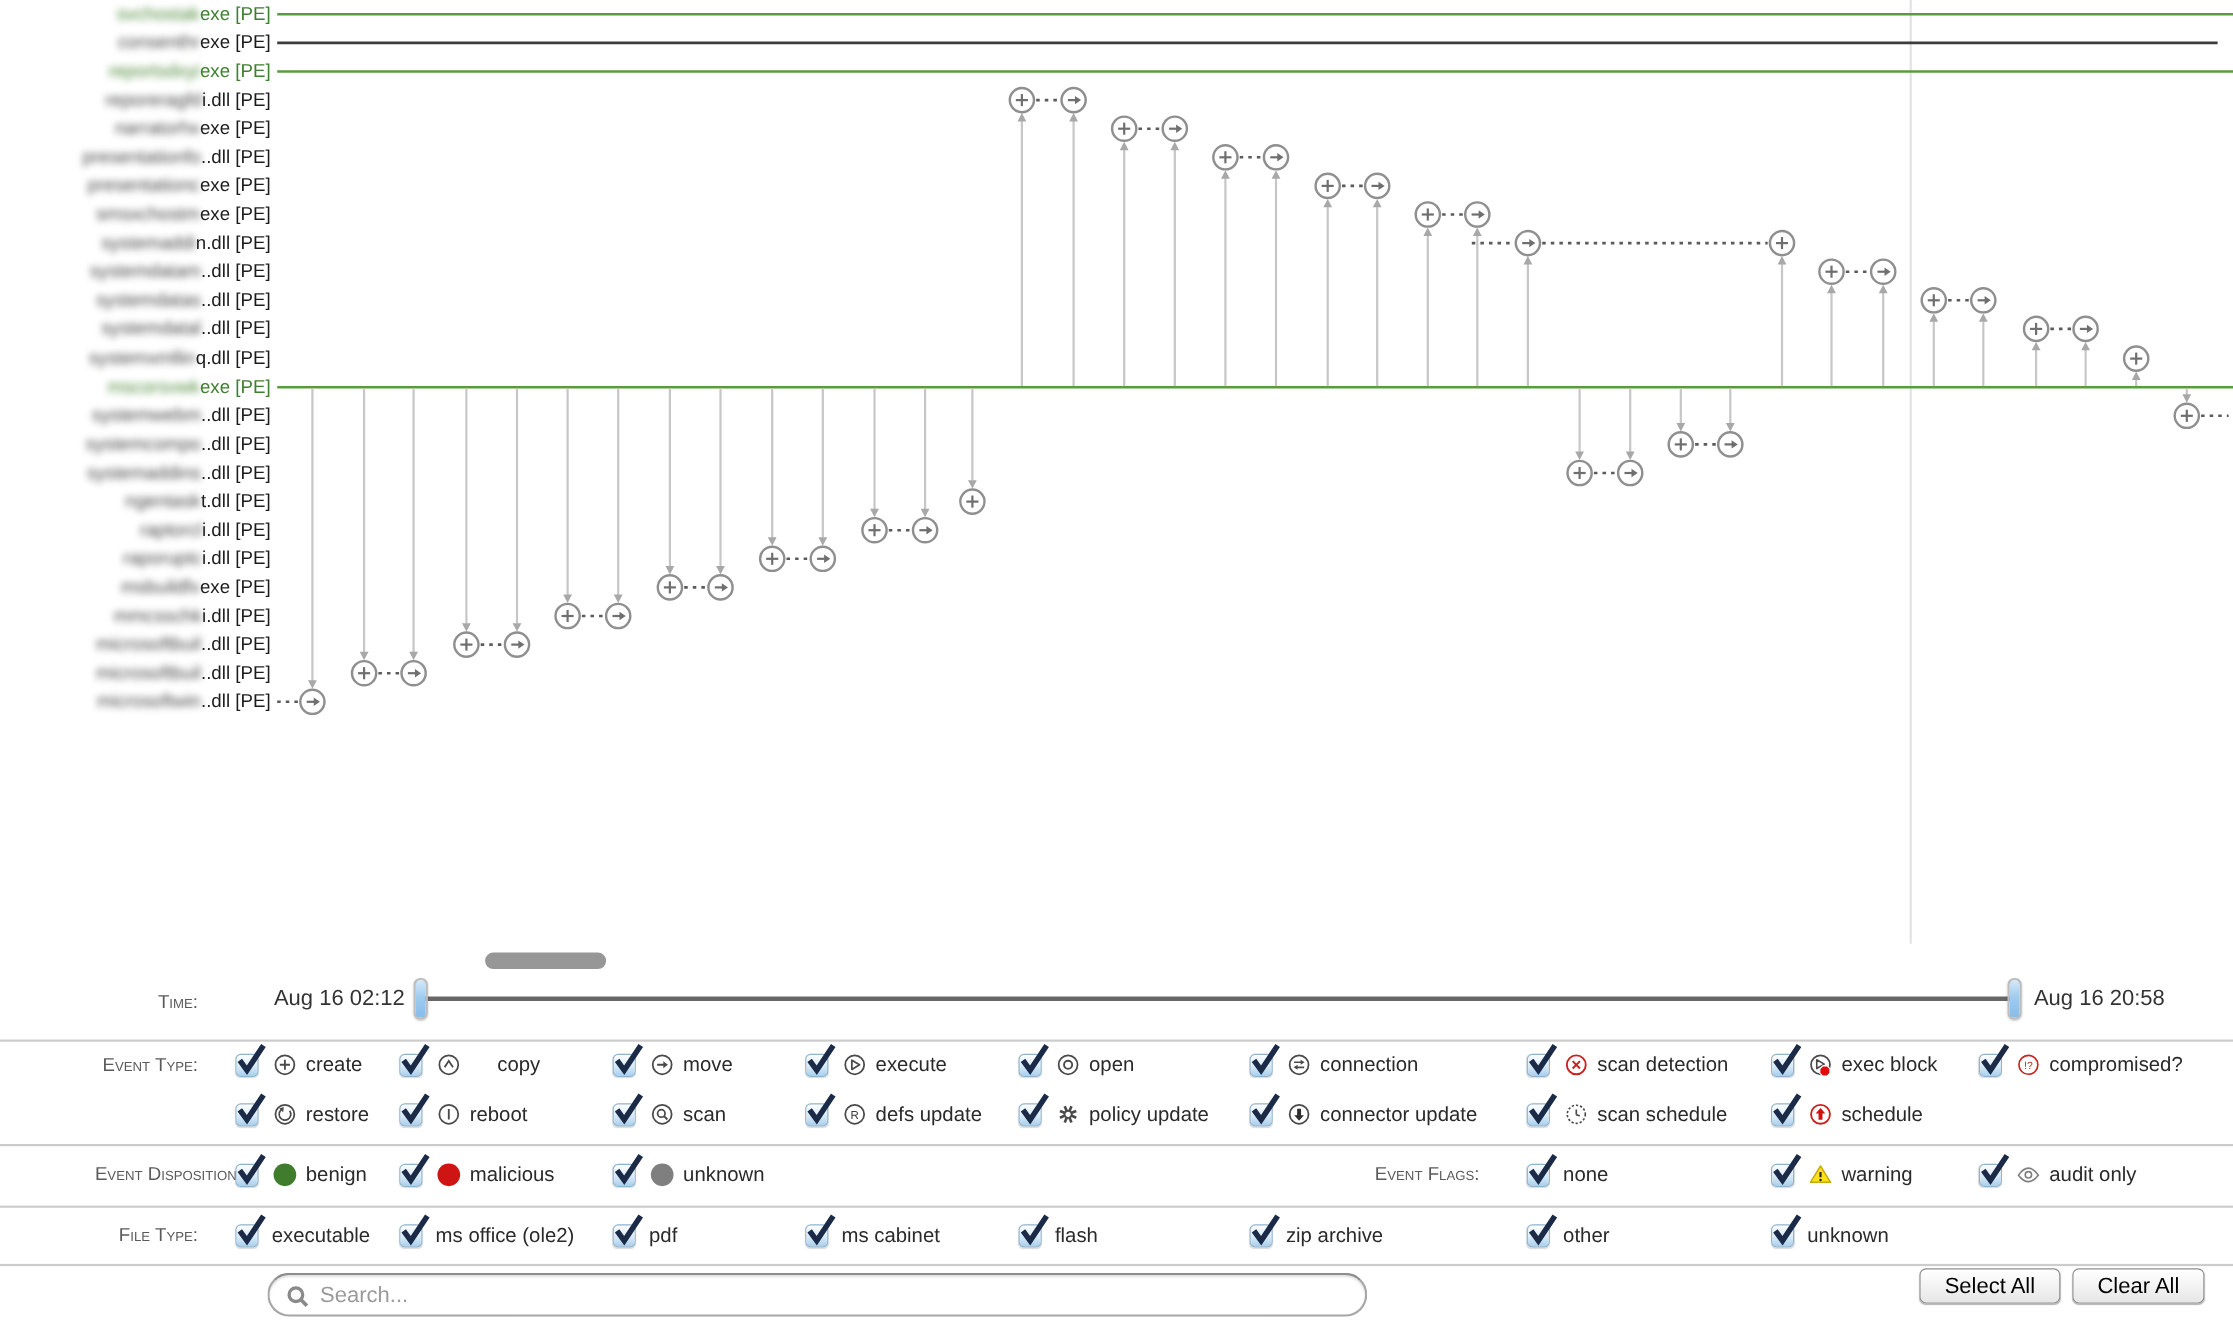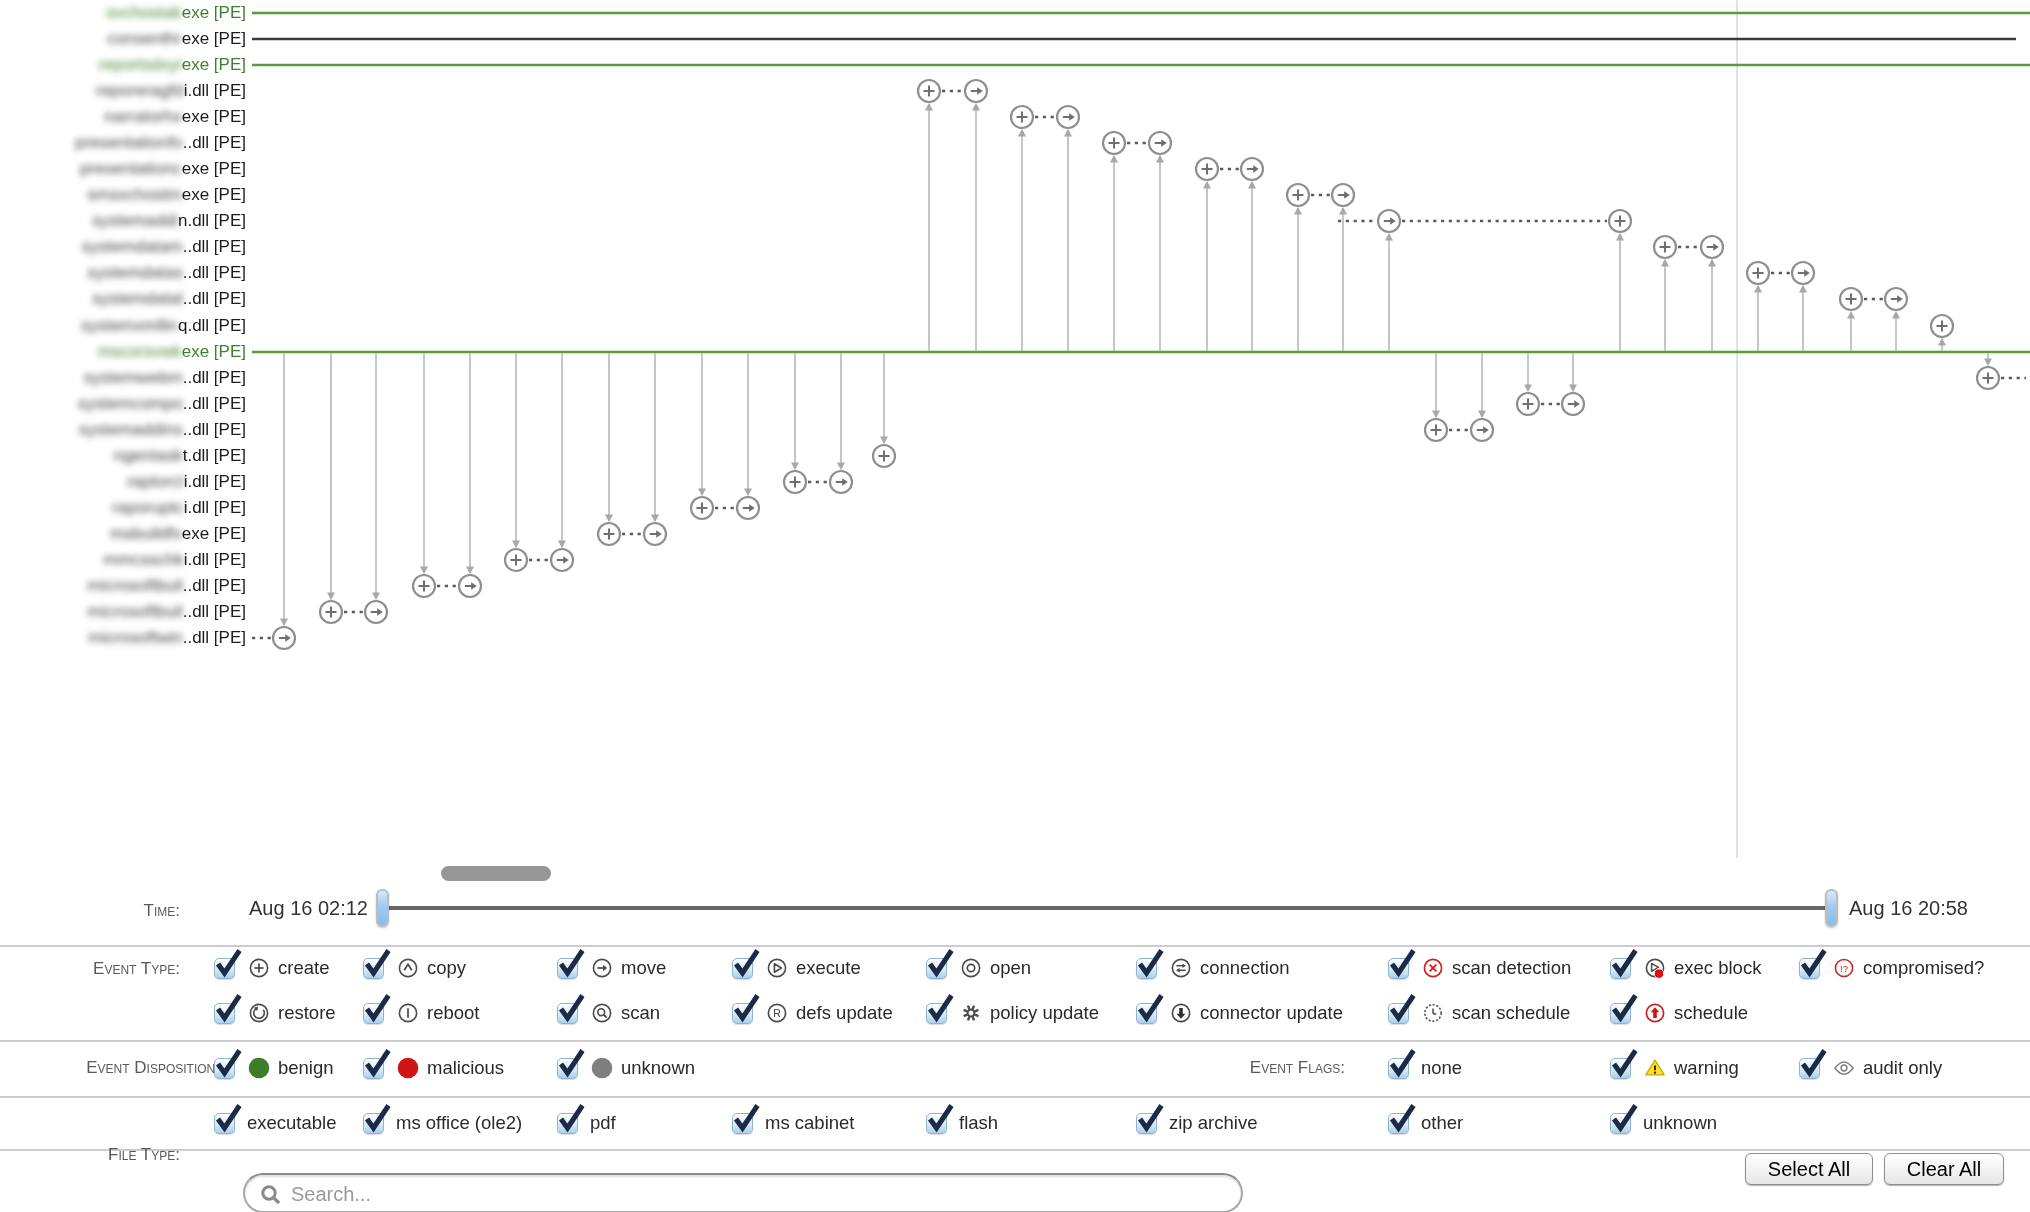--- a/index.html
+++ b/index.html
@@ -32,21 +32,21 @@
   
   .cb{position:absolute;width:21px;height:21px;border-radius:5px;box-sizing:border-box;
       background:linear-gradient(180deg,#fdfeff 0%,#d8eaf8 55%,#aacfec 100%);
       border:1px solid #8fb3cd;box-shadow:inset 0 1px 1px #fff,0 1px 1px rgba(0,0,0,.15);}
   .cb svg{position:absolute;left:-2px;top:-11px;}
   .f-icon{position:absolute;width:24px;height:24px;}
   .f-label{position:absolute;height:26px;line-height:26px;font-size:18.5px;color:#2a2a2a;white-space:nowrap;}
   
   #search-pill{position:absolute;left:243px;top:1157px;width:1000px;height:40px;border-radius:21px;
                background:#fff;border:2px solid #a7a7a7;border-top-color:#8d8d8d;box-sizing:border-box;
-               box-shadow:inset 0 2px 2px rgba(0,0,0,.12);margin-top:16px;}
+               box-shadow:inset 0 2px 2px rgba(0,0,0,.12);}
   #search-input{position:absolute;left:44px;top:2px;width:930px;height:32px;border:none;outline:none;
                 font-size:20px;color:#444;background:transparent;
                 font-family:"Liberation Sans","DejaVu Sans",sans-serif;}
   #search-input::placeholder{color:#9a9a9a;}
   #search-icon{position:absolute;left:14px;top:8px;}
   
   .btn{position:absolute;top:1153px;height:32px;border-radius:6px;border:1px solid #8e8e8e;
        background:linear-gradient(180deg,#ffffff 0%,#f3f3f3 50%,#e6e6e6 100%);
        box-shadow:0 1px 1px rgba(0,0,0,.3);font-size:20px;color:#000;text-align:center;
        line-height:30px;box-sizing:border-box;cursor:default;}
@@ -390,21 +390,21 @@
   <div id="time-end">Aug 16 20:58</div>
 
   <div class="sep" style="top:945px;"></div>
   <div class="sep" style="top:1040px;"></div>
   <div class="sep" style="top:1096px;"></div>
   <div class="sep" style="top:1149px;"></div>
 
   <div class="caption" style="left:0;width:180px;top:957px;text-align:right;">Event Type:</div>
   <div class="caption" style="left:0;width:180px;top:1056px;text-align:right;margin-left:40px;">Event Disposition:</div>
   <div class="caption" style="left:1160px;width:185px;top:1056px;text-align:right;">Event Flags:</div>
-  <div class="caption" style="left:0;width:180px;top:1111px;text-align:right;margin-top:32px;">File Type:</div>
+  <div class="caption" style="left:0;width:180px;top:1111px;text-align:right;">File Type:</div>
 
   <div id="filter-items">
       <div class="cb" style="left: 214px; top: 957.5px;">
         <svg width="30" height="30" viewBox="0 0 30 30">
           <path d="M5,16 L11.5,25 L26.5,2.5" fill="none" stroke="#1b2b47" stroke-width="5"></path>
         </svg>
       </div>
       <div class="f-icon" style="left: 247px; top: 956px;"><svg width="24" height="24" viewBox="-12 -12 24 24">
           <circle cx="0" cy="0" r="8.6" fill="none" stroke="#4a4a4a" stroke-width="1.6"></circle>
           <line x1="-4.6" y1="0" x2="4.6" y2="0" stroke="#4a4a4a" stroke-width="1.7"></line>
@@ -413,21 +413,21 @@
       <div class="f-label" style="left: 278px; top: 955px;">create</div>
       <div class="cb" style="left: 363px; top: 957.5px;">
         <svg width="30" height="30" viewBox="0 0 30 30">
           <path d="M5,16 L11.5,25 L26.5,2.5" fill="none" stroke="#1b2b47" stroke-width="5"></path>
         </svg>
       </div>
       <div class="f-icon" style="left: 396px; top: 956px;"><svg width="24" height="24" viewBox="-12 -12 24 24">
           <circle cx="0" cy="0" r="8.6" fill="none" stroke="#4a4a4a" stroke-width="1.6"></circle>
           <path d="M-3.8,2.2 L0,-3.6 L3.8,2.2" fill="none" stroke="#4a4a4a" stroke-width="1.7"></path>
         </svg></div>
-      <div class="f-label" style="left: 427px; top: 955px;">copy</div>
+      <div class="f-label" style="left: 452px; top: 955px;">copy</div>
       <div class="cb" style="left: 557px; top: 957.5px;">
         <svg width="30" height="30" viewBox="0 0 30 30">
           <path d="M5,16 L11.5,25 L26.5,2.5" fill="none" stroke="#1b2b47" stroke-width="5"></path>
         </svg>
       </div>
       <div class="f-icon" style="left: 590px; top: 956px;"><svg width="24" height="24" viewBox="-12 -12 24 24">
           <circle cx="0" cy="0" r="8.6" fill="none" stroke="#4a4a4a" stroke-width="1.6"></circle>
           <line x1="-4.6" y1="0" x2="1.8" y2="0" stroke="#4a4a4a" stroke-width="1.7"></line>
           <path d="M5.2,0 L1,-3.2 L1,3.2 Z" fill="#4a4a4a"></path>
         </svg></div>

